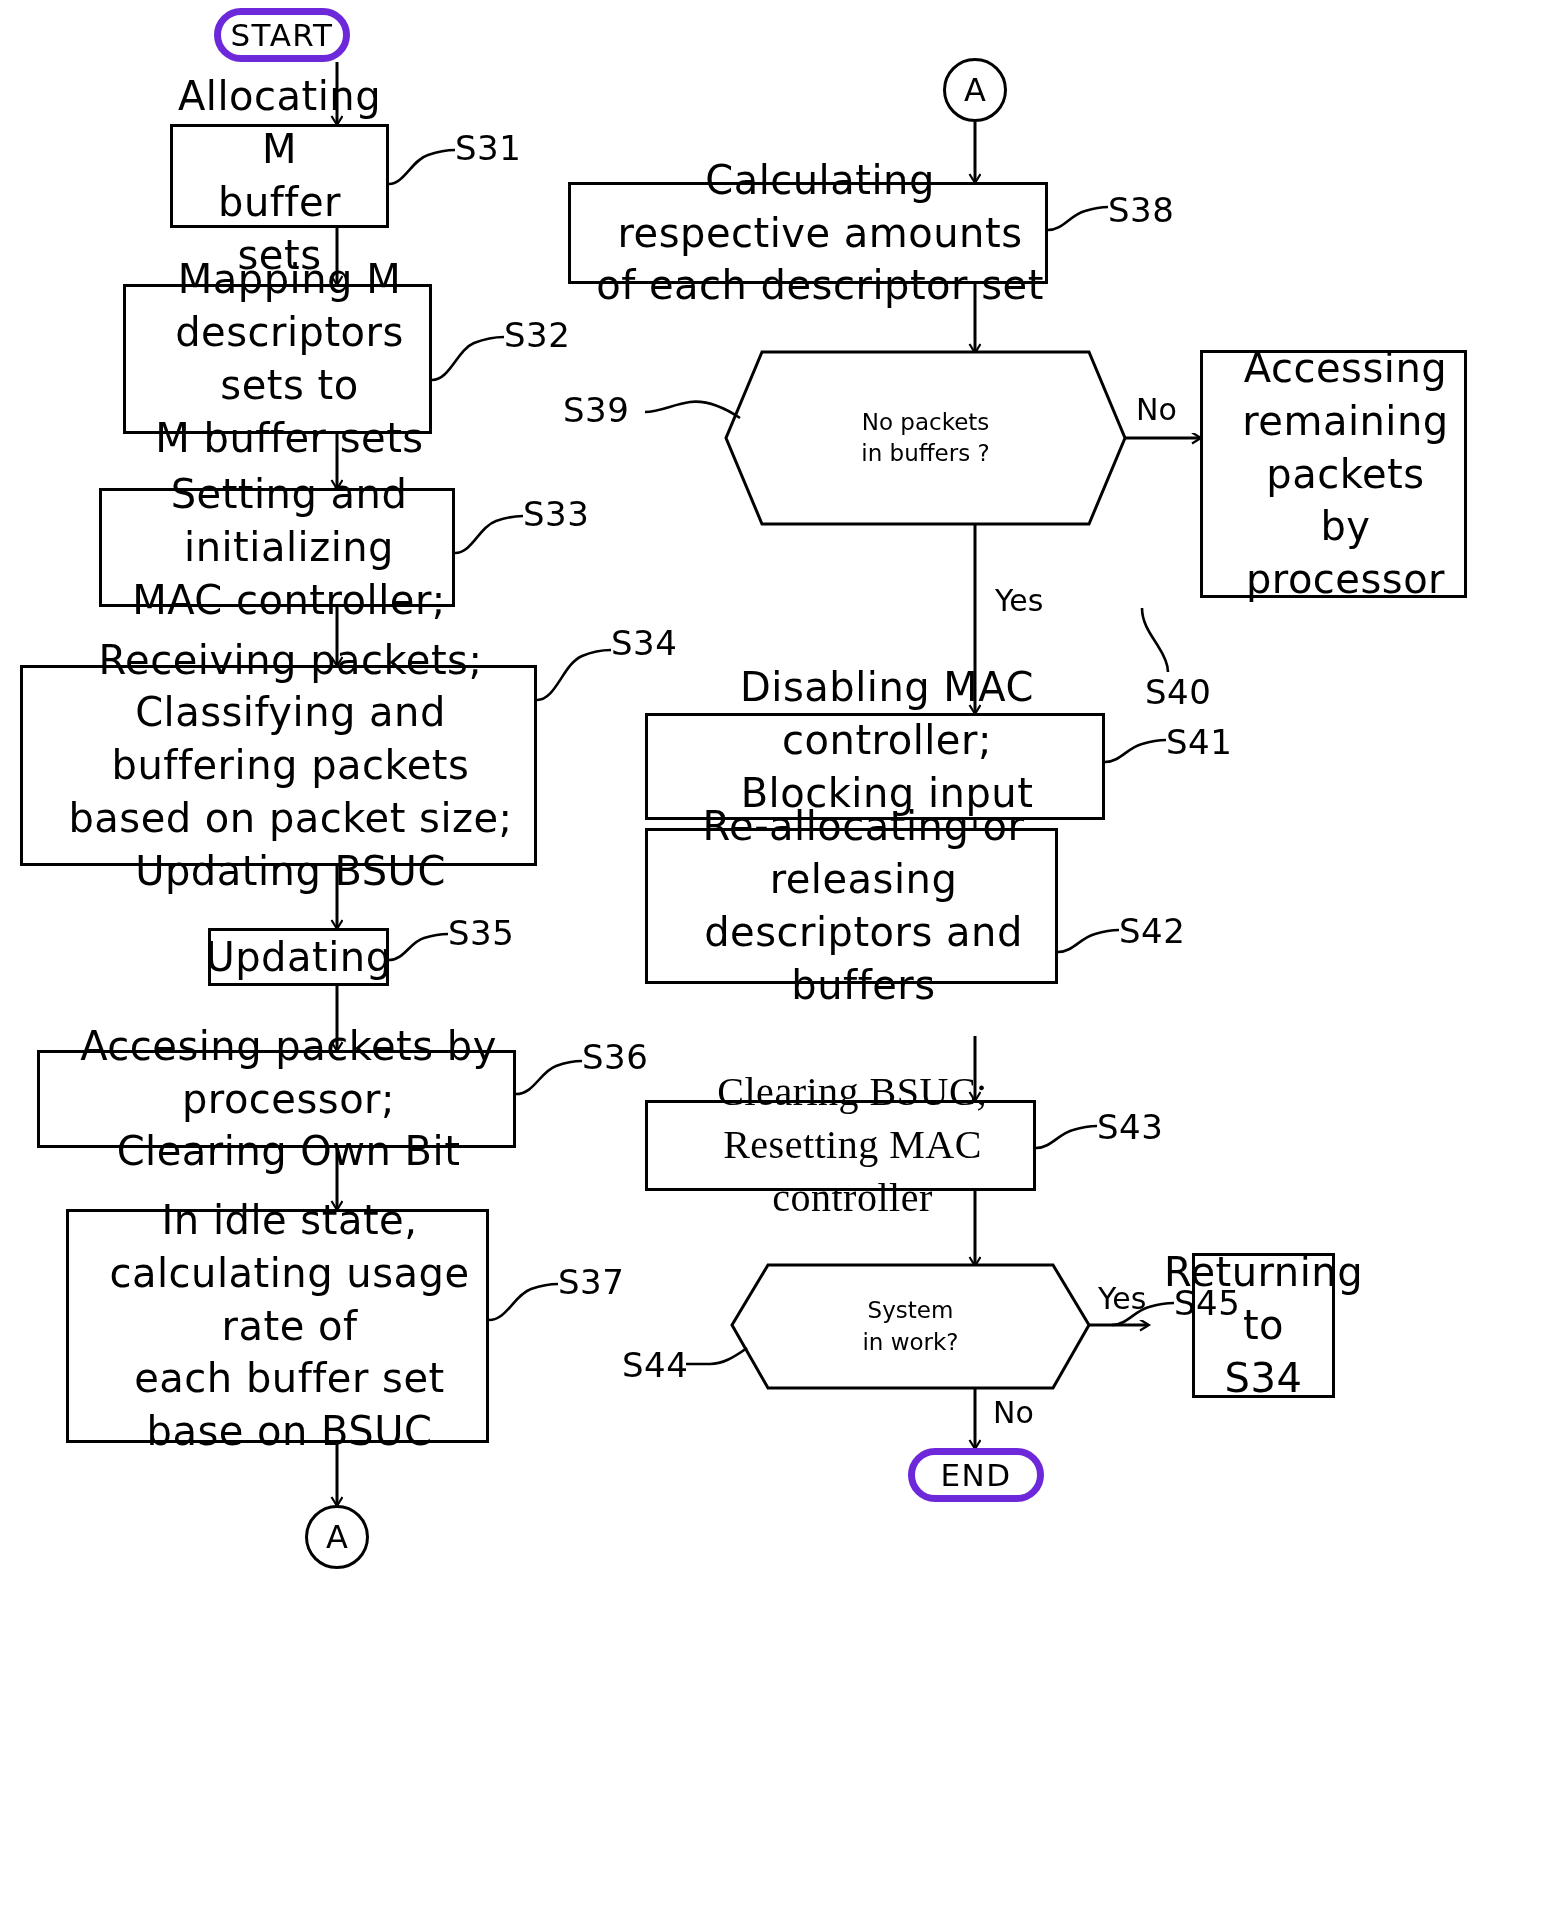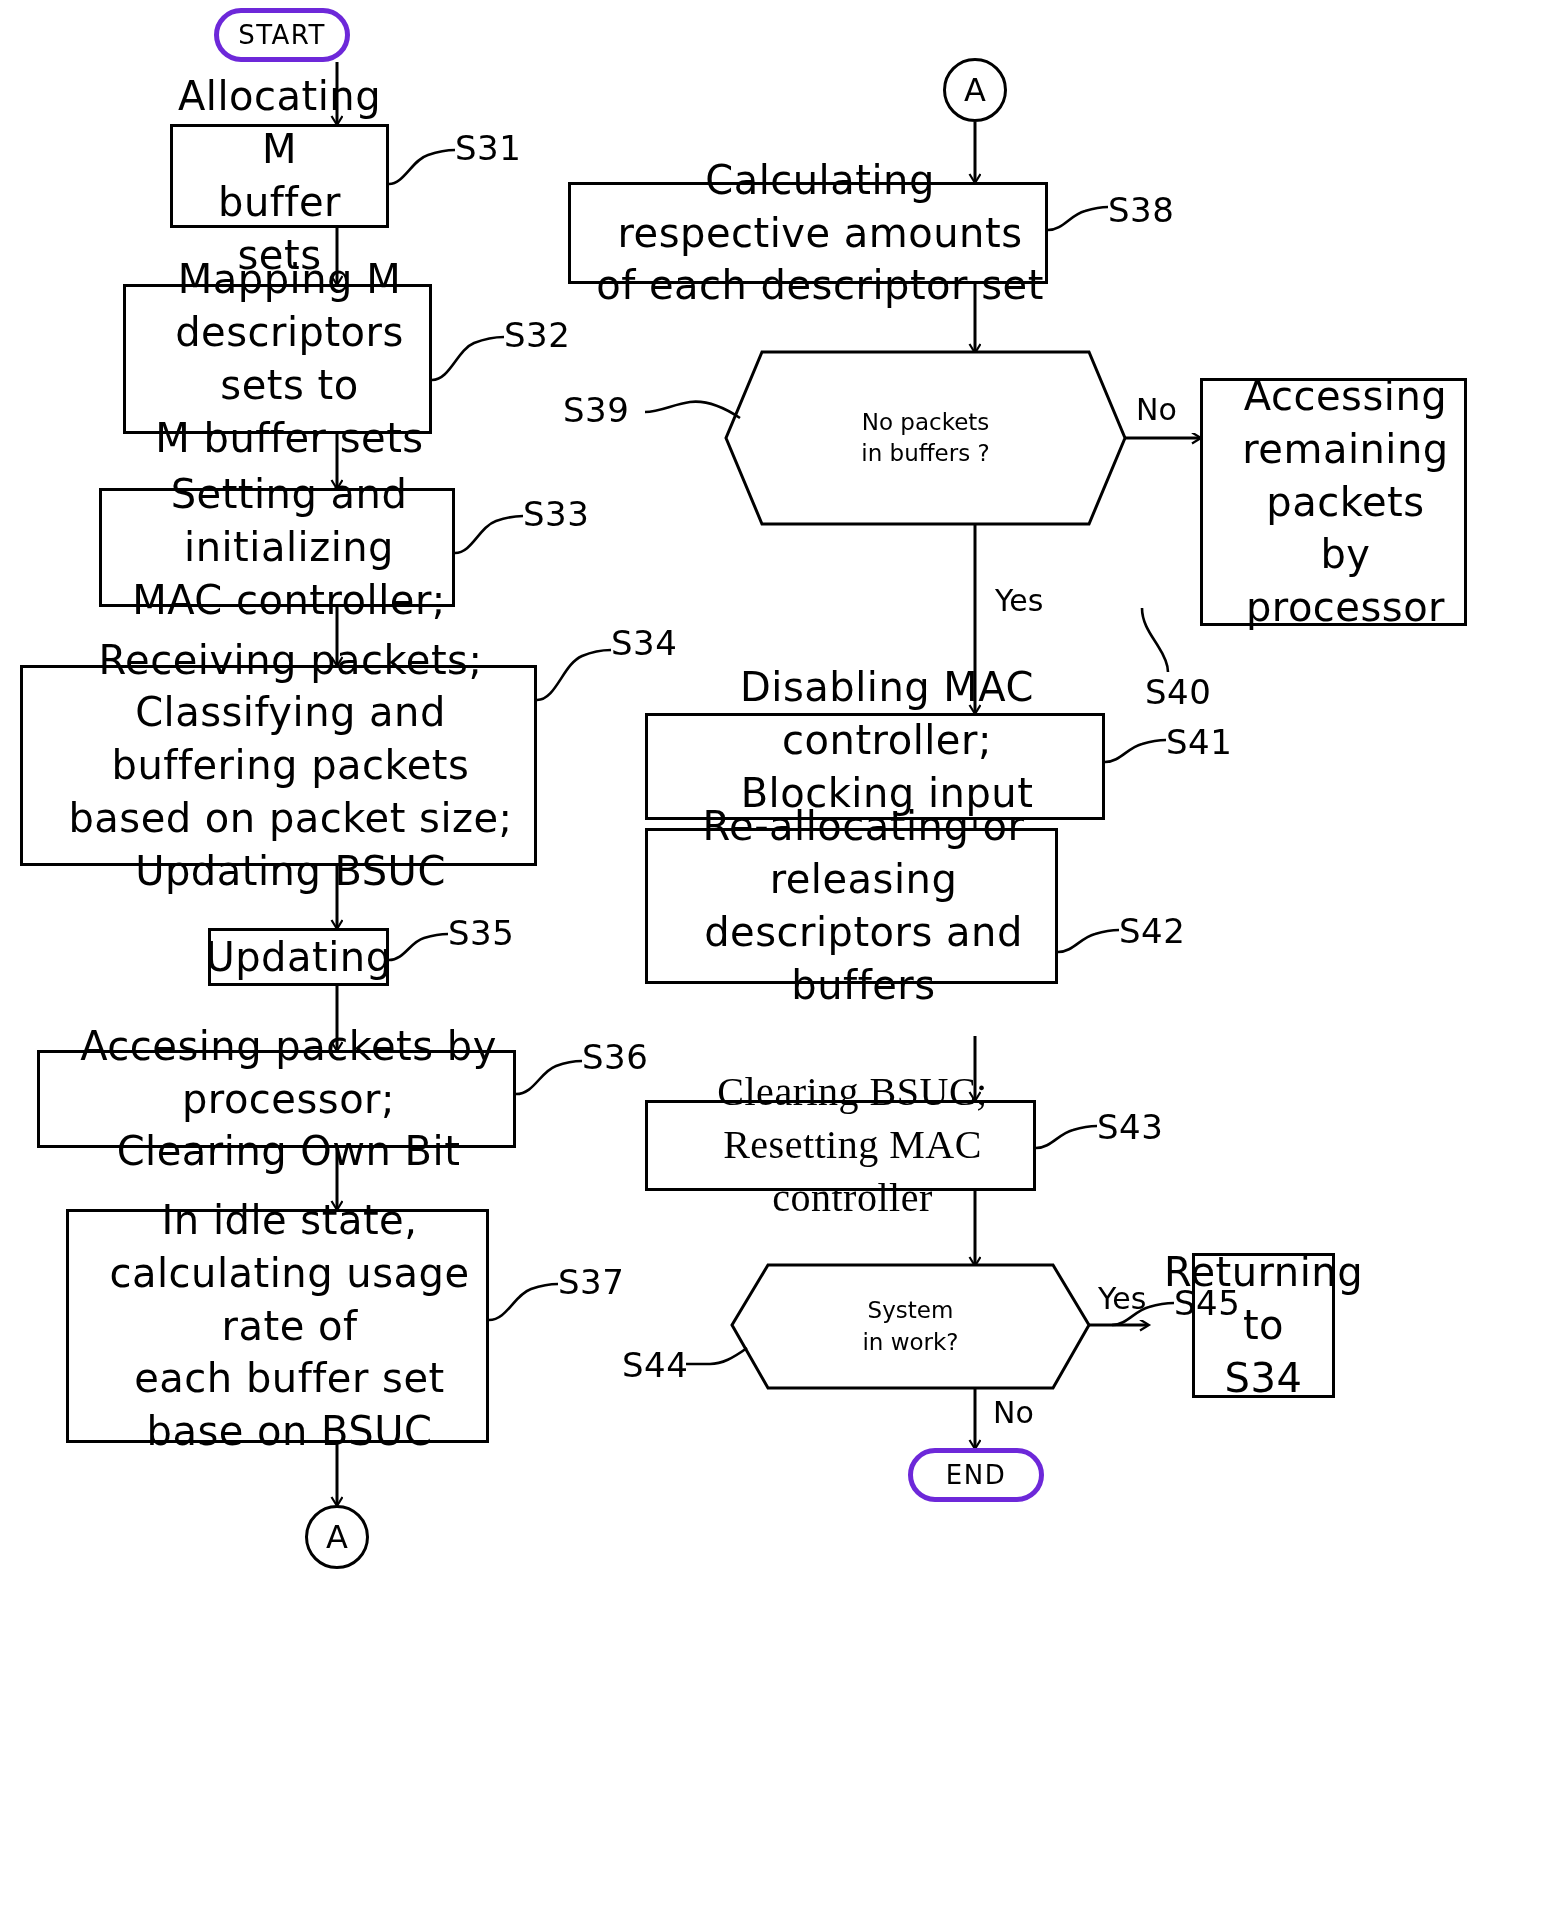--- a/index.html
+++ b/index.html
@@ -36,27 +36,27 @@
     line-height: 1.32;
     letter-spacing: 0.5px;
     white-space: pre-line;
   }
   .node.pad-left { padding-left: 24px; }
   .node.center   { align-items: center; text-align: center; }
   .node.left     { align-items: flex-start; text-align: center; }
 
   .terminator {
     position: absolute;
-    border: 5px solid #6d28d9;
+    border: 7px solid #6d28d9;
     border-radius: 40px;
     background: #fff;
     display: flex;
     align-items: center;
     justify-content: center;
-    font-size: 26px;
+    font-size: 31px;
     letter-spacing: 1.5px;
   }
   .connector-circle {
     position: absolute;
     border: 3px solid #000;
     border-radius: 50%;
     background: #fff;
     display: flex;
     align-items: center;
     justify-content: center;
@@ -235,21 +235,21 @@
   <div class="reftag" style="left:563px; top:390px;">
     <span>S39</span>
   </div>
   <div class="edgelabel" style="left:1136px; top:392px;">
     <span>No</span>
   </div>
   <div class="edgelabel" style="left:995px; top:583px;">
     <span>Yes</span>
   </div>
 
-  <div class="node left pad-left" style="left:1200px; top:378px; width:267px; height:248px;">
+  <div class="node left pad-left" style="left:1200px; top:350px; width:267px; height:248px;">
     <span>Accessing
 remaining
 packets
 by processor</span>
   </div>
   <div class="reftag" style="left:1145px; top:672px;">
     <span>S40</span>
   </div>
 
   <div class="node left pad-left" style="left:645px; top:713px; width:460px; height:107px;">

